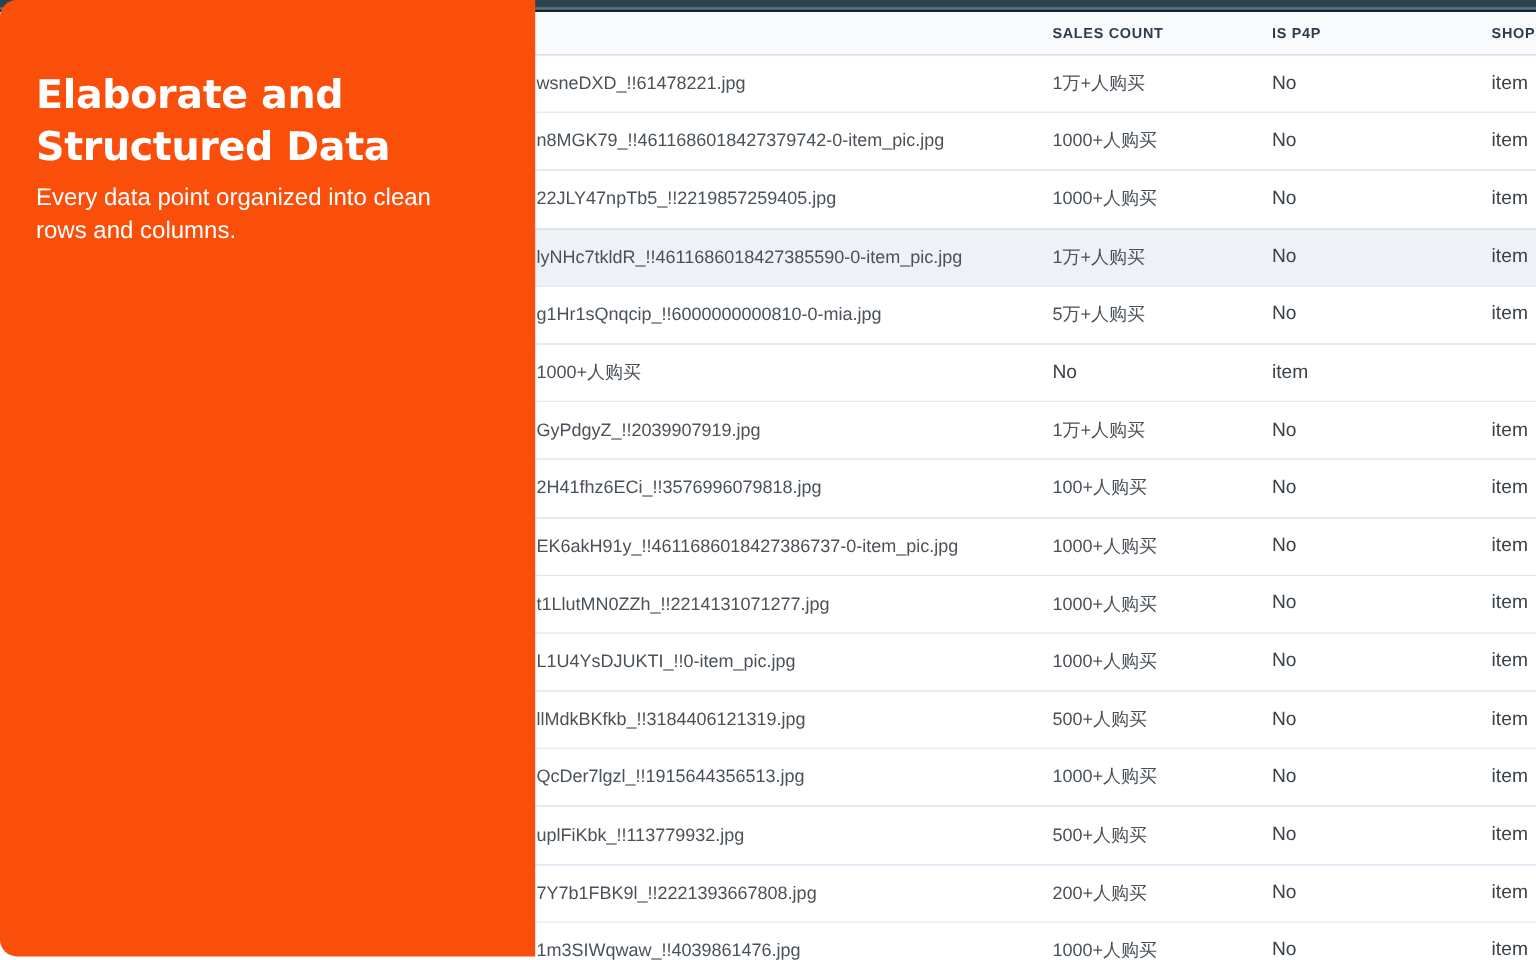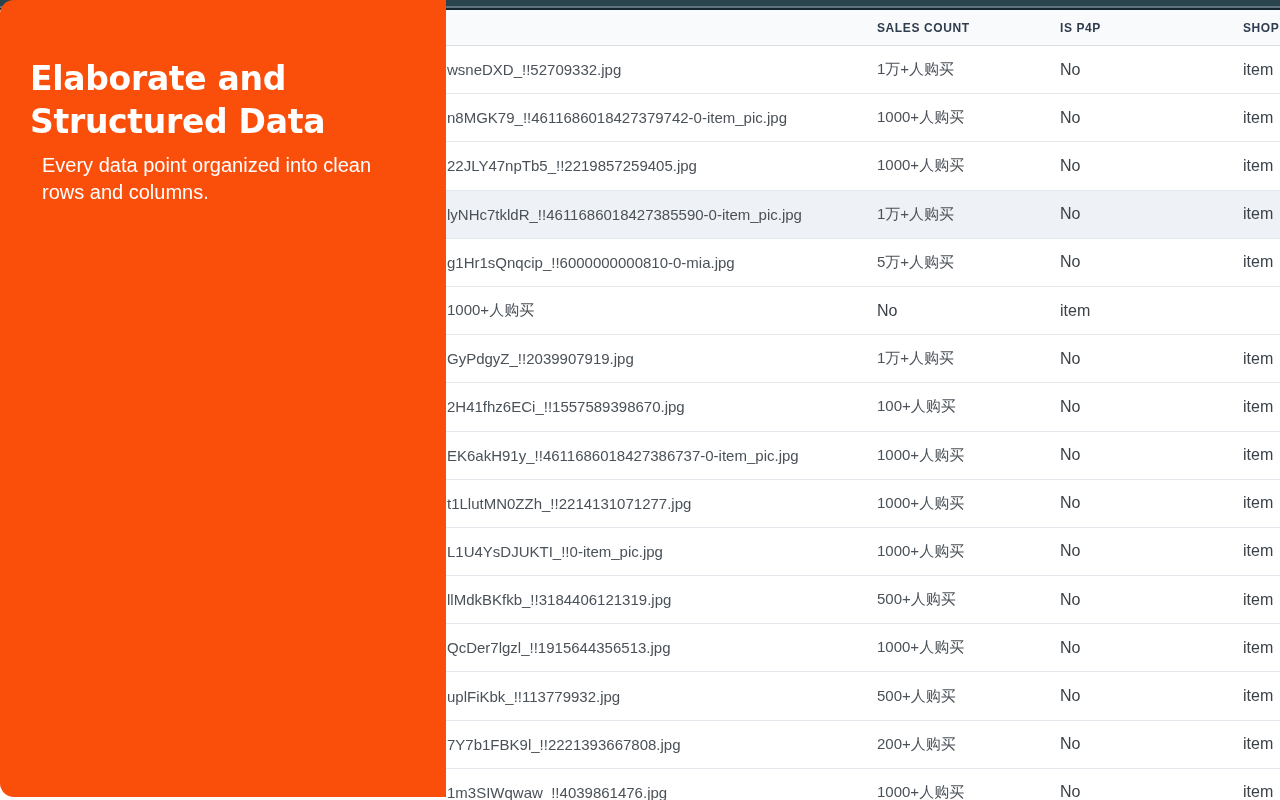--- a/index.html
+++ b/index.html
@@ -88,21 +88,21 @@
     font-family: "DejaVu Sans", sans-serif;
     font-size: 33px;
     line-height: 43px;
     font-weight: 800;
     color: #ffffff;
     letter-spacing: -0.3px;
   }
   .promo-subtitle {
     position: absolute;
     top: 152px;
-    left: 42px;
+    left: 30px;
     width: 340px;
     font-family: "Liberation Sans", sans-serif;
     font-size: 20px;
     line-height: 27px;
     font-weight: 500;
     color: #ffffff;
   }
   .promo-logo {
     position: absolute;
     left: 30px;
@@ -134,21 +134,21 @@
 
   <div class="table-card">
     <div class="thead">
       <div class="th"></div>
       <div class="th">SALES COUNT</div>
       <div class="th">IS P4P</div>
       <div class="th">SHOP</div>
     </div>
     <div class="tbody" id="tbody">
     <div class="trow">
-      <div class="td filename">wsneDXD_!!52709332.jpg</div>
+      <div class="td filename">wsneDXD_!!61478221.jpg</div>
       <div class="td sales">1万+人购买</div>
       <div class="td p4p">No</div>
       <div class="td shop">item</div>
     </div>
 
     <div class="trow">
       <div class="td filename">n8MGK79_!!4611686018427379742-0-item_pic.jpg</div>
       <div class="td sales">1000+人购买</div>
       <div class="td p4p">No</div>
       <div class="td shop">item</div>
@@ -182,21 +182,21 @@
     </div>
 
     <div class="trow">
       <div class="td filename">GyPdgyZ_!!2039907919.jpg</div>
       <div class="td sales">1万+人购买</div>
       <div class="td p4p">No</div>
       <div class="td shop">item</div>
     </div>
 
     <div class="trow">
-      <div class="td filename">2H41fhz6ECi_!!1557589398670.jpg</div>
+      <div class="td filename">2H41fhz6ECi_!!3576996079818.jpg</div>
       <div class="td sales">100+人购买</div>
       <div class="td p4p">No</div>
       <div class="td shop">item</div>
     </div>
 
     <div class="trow">
       <div class="td filename">EK6akH91y_!!4611686018427386737-0-item_pic.jpg</div>
       <div class="td sales">1000+人购买</div>
       <div class="td p4p">No</div>
       <div class="td shop">item</div>

